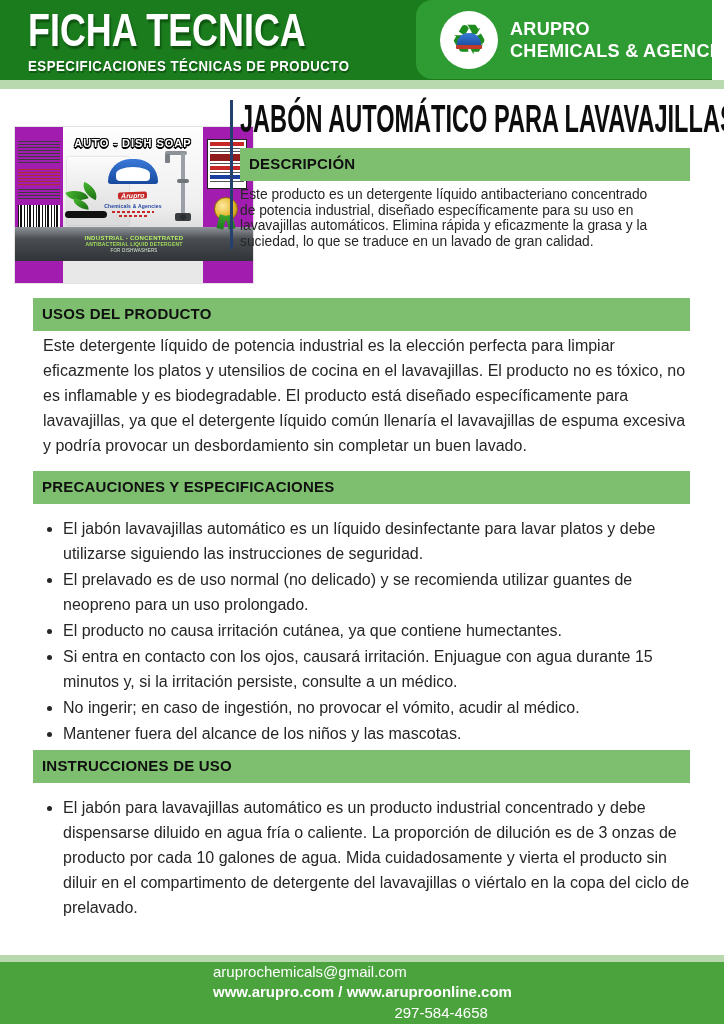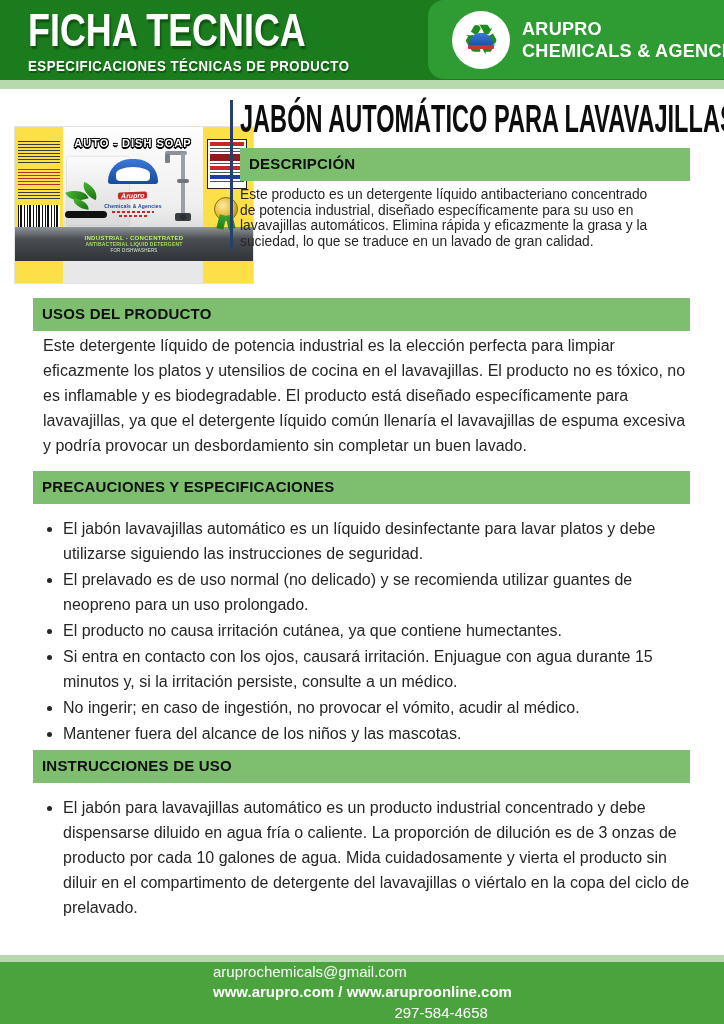--- a/index.html
+++ b/index.html
@@ -14,21 +14,21 @@
   *{margin:0;padding:0;box-sizing:border-box;}
   html,body{width:724px;height:1024px;}
   body{
     position:relative;
     background:#fff;
     font-family:"Liberation Sans",sans-serif;
     overflow:hidden;
     color:var(--text-dark);
   }
   
-  .header{position:absolute;top:0;left:0;right:0;height:88px;background:var(--header-green);}
+  .header{position:absolute;top:0;left:0;right:12px;height:88px;background:var(--header-green);}
   .header-strip{position:absolute;top:80px;left:0;right:0;height:9px;background:var(--strip-green);}
   .title-block{position:absolute;left:28px;top:6px;color:#fff;}
   .ficha-title{
     font-size:46px;font-weight:bold;line-height:1.05;white-space:nowrap;
     transform:scaleX(.78);transform-origin:left top;
     text-shadow:2px 3px 2px rgba(0,45,0,.5);letter-spacing:0;
   }
   .ficha-sub{
     font-size:15px;font-weight:bold;white-space:nowrap;margin-top:3px;
     transform:scaleX(.88);transform-origin:left top;letter-spacing:.6px;
@@ -41,21 +41,21 @@
   }
   .logo-circle{width:58px;height:58px;background:#fff;border-radius:50%;position:relative;
     display:flex;align-items:center;justify-content:center;flex:none;}
   .recycle-glyph{color:#1e8c1e;font-size:42px;line-height:1;font-family:"DejaVu Sans",sans-serif;}
   .logo-arc{position:absolute;width:24px;height:13px;left:17px;top:22px;
     background:linear-gradient(#3a79d8,#1a4fa0);border-radius:12px 12px 2px 2px;}
   .logo-arc-band{position:absolute;width:26px;height:4px;left:16px;top:34px;background:#c0392b;border-radius:1px;}
   .brand-text{margin-left:12px;color:#fff;line-height:1.12;transform:scaleX(.95);transform-origin:left center;white-space:nowrap;}
   .brand-line{font-size:19px;font-weight:bold;letter-spacing:.3px;}
   
-  .product-label{position:absolute;left:14px;top:126px;width:240px;height:158px;background:#fde047;
+  .product-label{position:absolute;left:14px;top:126px;width:240px;height:158px;background:#a21caf;
     border:1px solid #e3e3e3;overflow:hidden;}
   .lbl-left{position:absolute;left:3px;top:14px;width:42px;bottom:4px;}
   .micro{background:repeating-linear-gradient(to bottom,#3c3c3c 0 1px,transparent 1px 3px);height:24px;margin-bottom:4px;}
   .micro.red{background:repeating-linear-gradient(to bottom,#b03030 0 1px,transparent 1px 3px);height:16px;}
   .micro.short{height:12px;}
   .barcode{height:32px;margin:2px 0 3px;
     background:repeating-linear-gradient(90deg,#111 0 1px,#fff 1px 2px,#111 2px 4px,#fff 4px 6px,#111 6px 7px,#fff 7px 9px);}
   .micro.blue{background:repeating-linear-gradient(to bottom,#1a3f9e 0 1px,transparent 1px 3px);height:14px;}
   .lbl-scene{position:absolute;left:48px;right:50px;top:0;bottom:0;
     background:linear-gradient(180deg,#fefefe 0%,#efefef 50%,#d6d6d6 72%,#e8e8e8 86%);}

